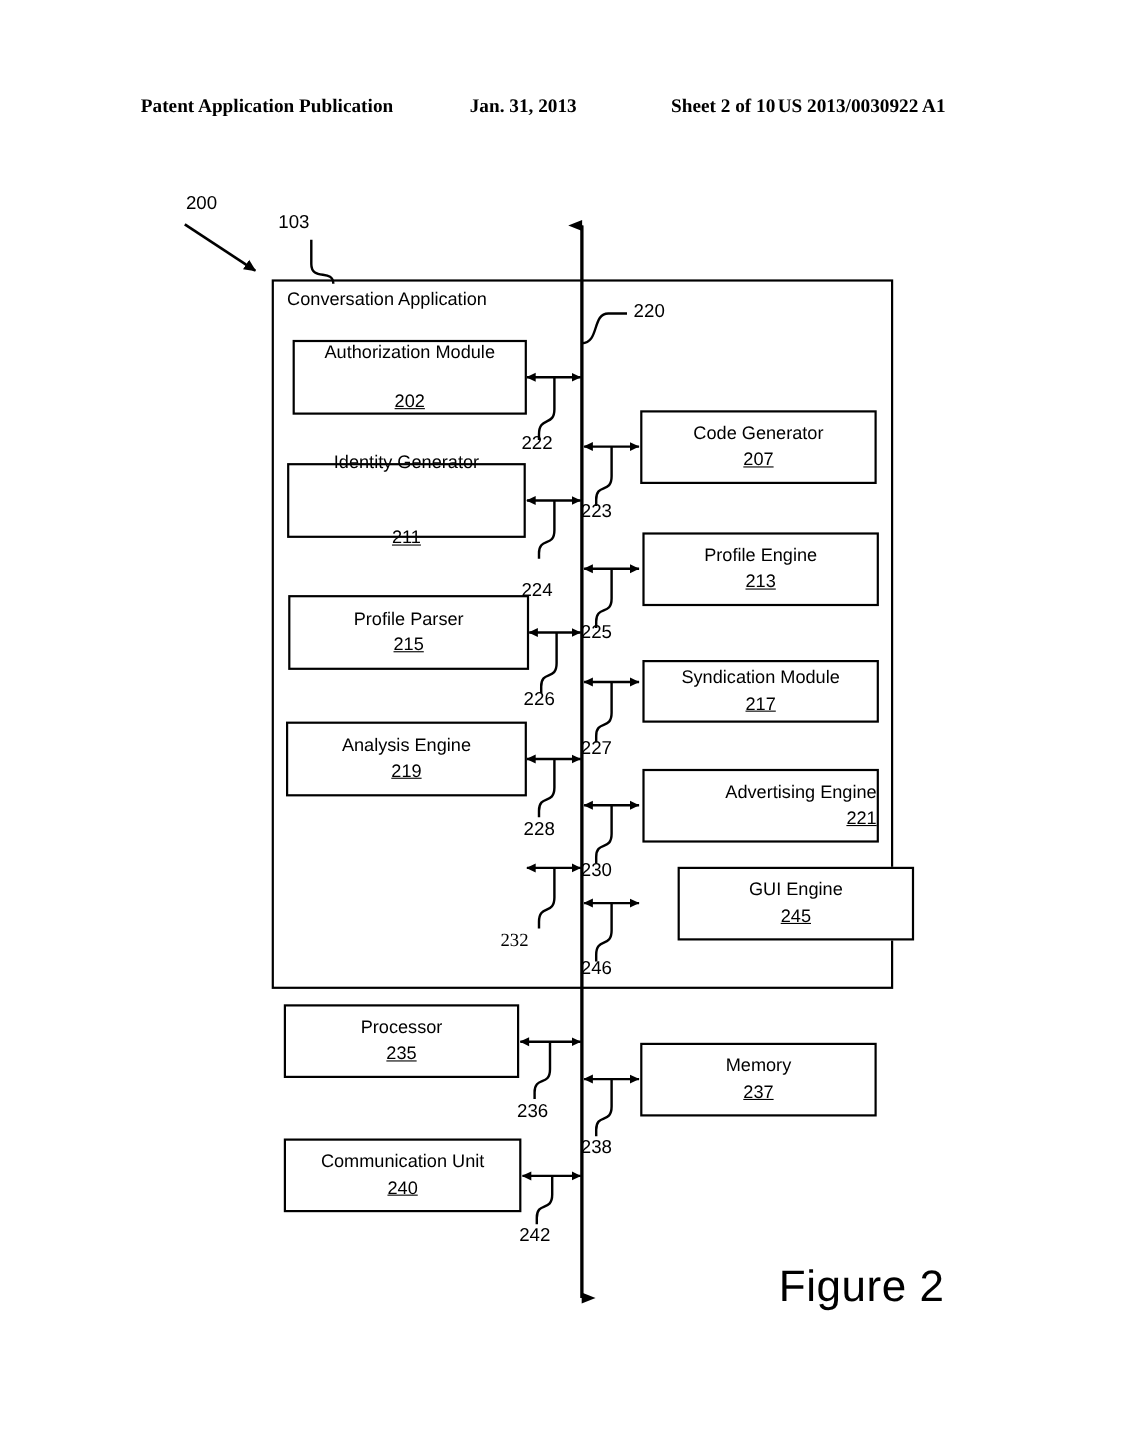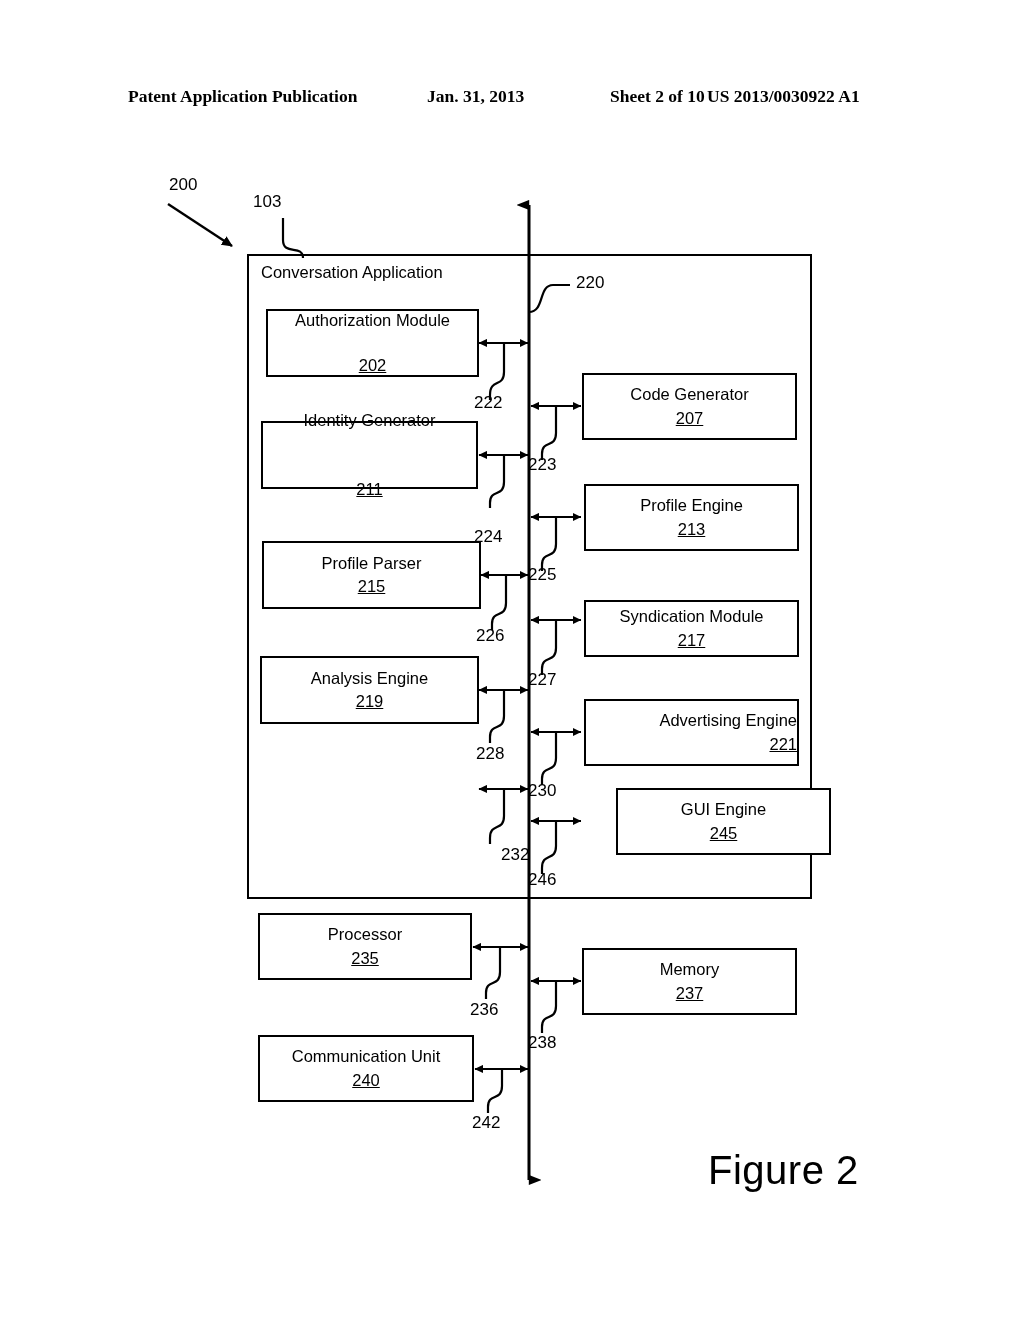--- a/index.html
+++ b/index.html
@@ -235,21 +235,21 @@
   </div>
 
   <div class="reflbl" style="left:169px;top:175px;">200</div>
   <div class="reflbl" style="left:253px;top:192px;">103</div>
   <div class="reflbl" style="left:576px;top:273px;">220</div>
 
   <div class="reflbl" style="left:474px;top:393px;">222</div>
   <div class="reflbl" style="left:474px;top:503px;margin-top:24px;">224</div>
   <div class="reflbl" style="left:476px;top:626px;">226</div>
   <div class="reflbl" style="left:476px;top:744px;">228</div>
-  <div class="reflbl" style="left:501px;top:845px;">232</div>
+  <div class="reflbl" style="left:455px;top:845px;font-family:Liberation Serif, serif;">232</div>
 
   <div class="reflbl" style="left:528px;top:455px;">223</div>
   <div class="reflbl" style="left:528px;top:565px;">225</div>
   <div class="reflbl" style="left:528px;top:670px;">227</div>
   <div class="reflbl" style="left:528px;top:781px;">230</div>
   <div class="reflbl" style="left:528px;top:870px;">246</div>
 
   <div class="reflbl" style="left:470px;top:1000px;">236</div>
   <div class="reflbl" style="left:528px;top:1033px;">238</div>
   <div class="reflbl" style="left:472px;top:1113px;">242</div>

